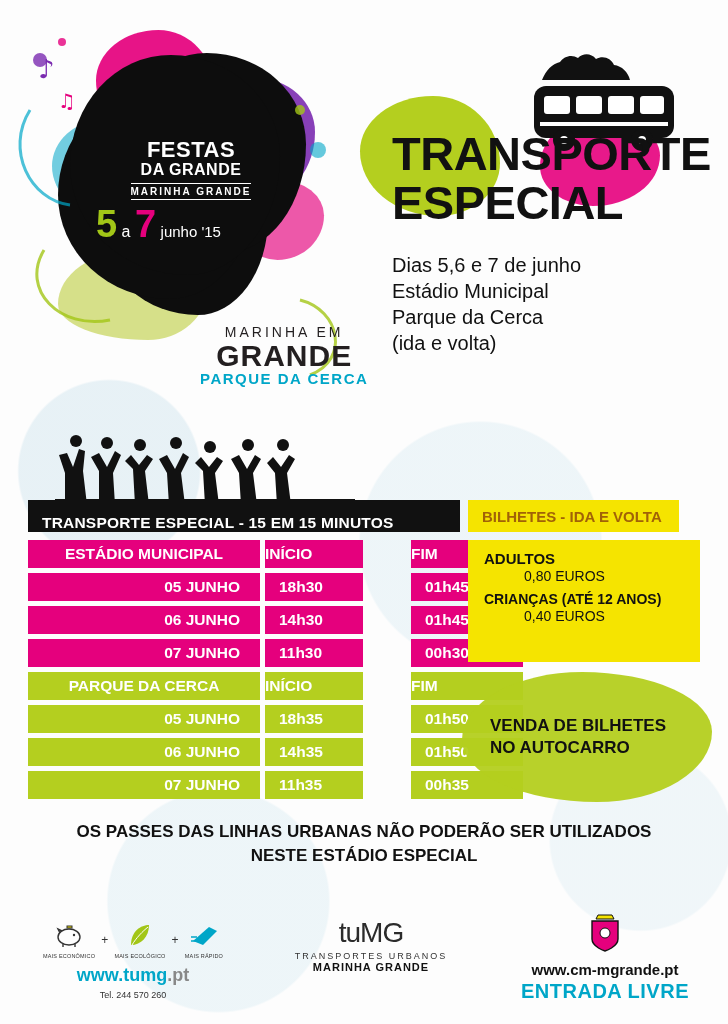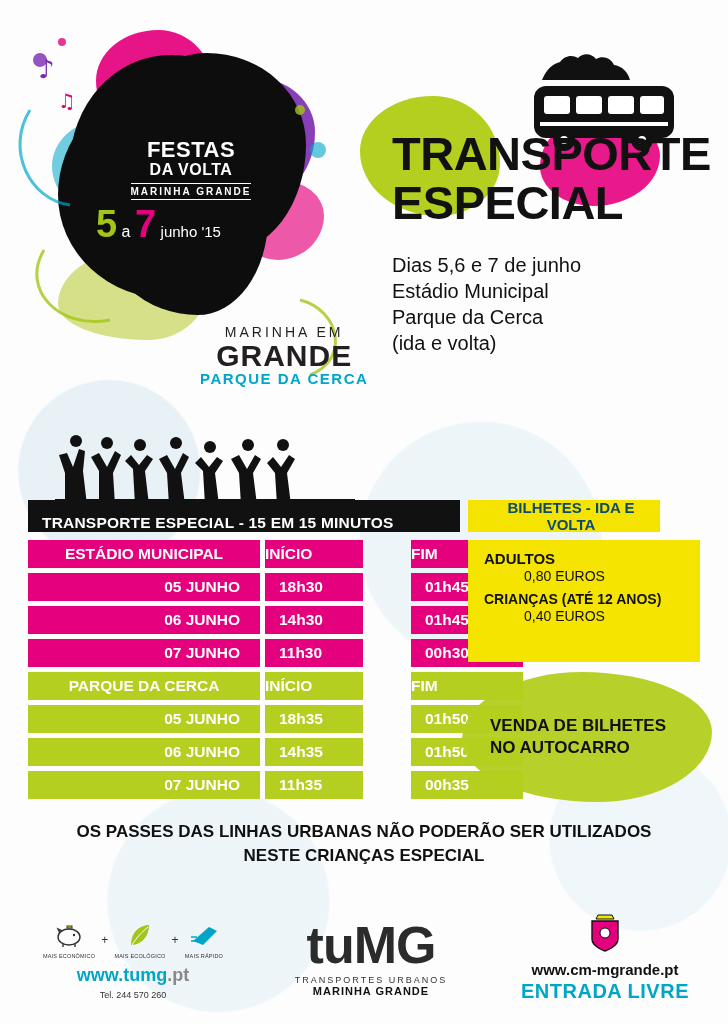--- a/index.html
+++ b/index.html
@@ -112,21 +112,21 @@
 
   
   .crowd { position:absolute; left:55px; top:415px; width:300px; height:90px; }
 
   
   .band-black {
     position:absolute; background:#111; color:#fff;
     font-weight:bold; display:flex; align-items:center;
   }
   #band-left { left:28px; top:500px; width:432px; height:32px; padding-left:14px; font-size:15.5px; letter-spacing:.2px;align-items:flex-end;}
-  #band-right { left:468px; top:500px; width:192px; height:32px; padding-left:14px; background:#f5e400; color:#0c4a6e; font-size:15px;text-align:center; }
+  #band-right { left:468px; top:500px; width:211px; height:32px; padding-left:14px; background:#f5e400; color:#a16207; font-size:15px; }
 
   .tbl { position:absolute; display:flex; gap:5px; }
   .tbl .col { display:flex; flex-direction:column; gap:5px; }
 
   .pink { background:#e5007d; }
   .green { background:#b4cf1f; }
 
   .t1 { left:28px; top:540px; }
   .t2 { left:28px; top:672px; }
   .c-name { width:232px; }
@@ -165,21 +165,21 @@
   
   .footer { position:absolute; left:0; top:905px; width:728px; height:119px; }
   .foot-left { position:absolute; left:38px; top:10px; width:190px; text-align:center; }
   .foot-left .eco { display:flex; align-items:flex-end; justify-content:center; gap:6px; height:44px; }
   .foot-left .ecolbl { font-size:5.5px; color:#333; letter-spacing:.2px; }
   .foot-left .site { font-size:18px; font-weight:bold; color:#00a6c8; margin-top:6px; }
   .foot-left .site .dom { color:#888; font-weight:bold; }
   .foot-left .tel { font-size:9px; color:#333; margin-top:4px; }
 
   .foot-mid { position:absolute; left:276px; top:14px; width:190px; text-align:center; }
-  .foot-mid .tumg { font-size:52px; font-weight:bold; color:#2b2b2b; letter-spacing:-1px; line-height:1; }
+  .foot-mid .tumg { font-size:28px; font-weight:normal; color:#2b2b2b; letter-spacing:-1px; line-height:1; }
   .foot-mid .t1 { font-size:9px; color:#333; letter-spacing:2px; margin-top:4px; }
   .foot-mid .t2 { font-size:11px; color:#111; font-weight:bold; letter-spacing:1px; }
 
   .foot-right { position:absolute; left:500px; top:8px; width:210px; text-align:center; }
   .foot-right .site { font-size:15px; font-weight:bold; color:#111; margin-top:4px; }
   .foot-right .entrada { font-size:20px; font-weight:bold; color:#00a6c8; letter-spacing:.5px; margin-top:2px; }
 </style>
 </head>
 <body>
 
@@ -202,21 +202,21 @@
       <circle cx="40" cy="60" r="7" fill="#7b2bb0" opacity=".8"></circle>
       <circle cx="62" cy="42" r="4" fill="#e5007d" opacity=".8"></circle>
       <circle cx="300" cy="110" r="5" fill="#a2c617" opacity=".8"></circle>
       <circle cx="318" cy="150" r="8" fill="#00a6c8" opacity=".6"></circle>
       <text x="38" y="78" font-size="26" fill="#7b2bb0" font-family="DejaVu Sans">♪</text>
       <text x="58" y="108" font-size="20" fill="#e5007d" font-family="DejaVu Sans">♫</text>
     </svg>
 
     <div class="fest-logo">
       <div class="l1">FESTAS</div>
-      <div class="l2">DA VOLTA</div>
+      <div class="l2">DA GRANDE</div>
       <div class="l3">MARINHA GRANDE</div>
     </div>
     <div class="fest-dates">
       <span class="d-big">5</span>
       <span class="d-a">a</span>
       <span class="d-big2">7</span>
       <span class="d-month">junho '15</span>
     </div>
 
     <div class="meg">
@@ -335,21 +335,21 @@
   </div>
 
   <div class="venda-splat splat"></div>
   <div class="venda">
     <div>VENDA DE BILHETES</div>
     <div>NO AUTOCARRO</div>
   </div>
 
   <div class="notice">
     <div>OS PASSES DAS LINHAS URBANAS NÃO PODERÃO SER UTILIZADOS</div>
-    <div>NESTE CRIANÇAS ESPECIAL</div>
+    <div>NESTE ESTÁDIO ESPECIAL</div>
   </div>
 
   <div class="footer">
     <div class="foot-left">
       <div class="eco">
         <div style="text-align:center">
           <svg width="30" height="28" viewBox="0 0 30 28">
             <ellipse cx="15" cy="16" rx="11" ry="8" fill="none" stroke="#333" stroke-width="1.4"></ellipse>
             <circle cx="20" cy="14" r="1.2" fill="#333"></circle>
             <path d="M6 12 L4 8 L8 10" fill="none" stroke="#333" stroke-width="1.4"></path>

